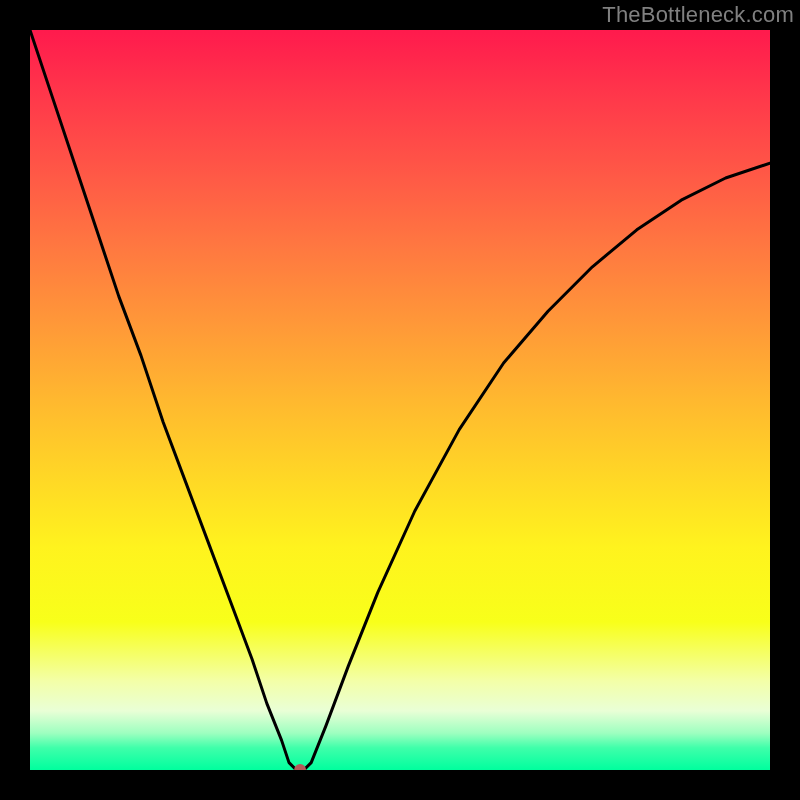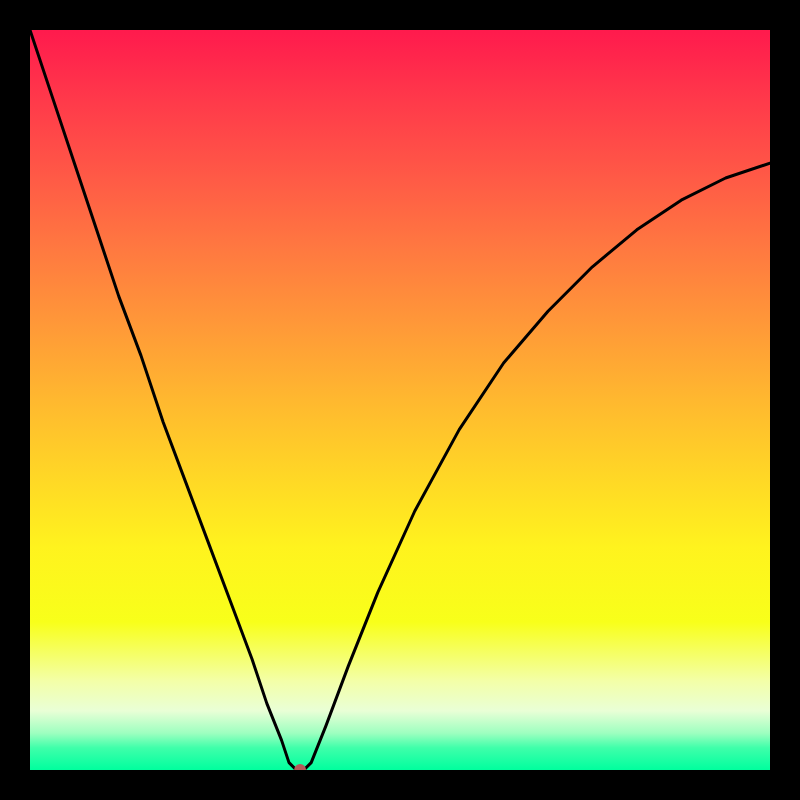--- a/index.html
+++ b/index.html
@@ -58,19 +58,20 @@
     height: 740px;
   }
   .dot {
     fill: #b55a5a;
   }
 </style>
 </head>
 <body>
 
 <div class="frame">
+  <div class="watermark">TheBottleneck.com</div>
   <div class="plot-area">
     <svg class="curve" viewBox="0 0 740 740" preserveAspectRatio="none">
       <path id="curve-path" fill="none" stroke="#000" stroke-width="3" stroke-linejoin="round" stroke-linecap="round" d="M0.00 0.00 L22.20 66.60 L44.40 133.20 L66.60 199.80 L88.80 266.40 L111.00 325.60 L133.20 392.20 L155.40 451.40 L177.60 510.60 L199.80 569.80 L222.00 629.00 L236.80 673.40 L251.60 710.40 L259.00 732.60 L266.40 740.00 L273.80 740.00 L281.20 732.60 L296.00 695.60 L318.20 636.40 L347.80 562.40 L384.80 481.00 L429.20 399.60 L473.60 333.00 L518.00 281.20 L562.40 236.80 L606.80 199.80 L651.20 170.20 L695.60 148.00 L740.00 133.20"></path>
       <circle id="min-dot" class="dot" r="6" cx="270.10" cy="740.00"></circle>
     </svg>
   </div>
 </div>
 
 </body></html>

